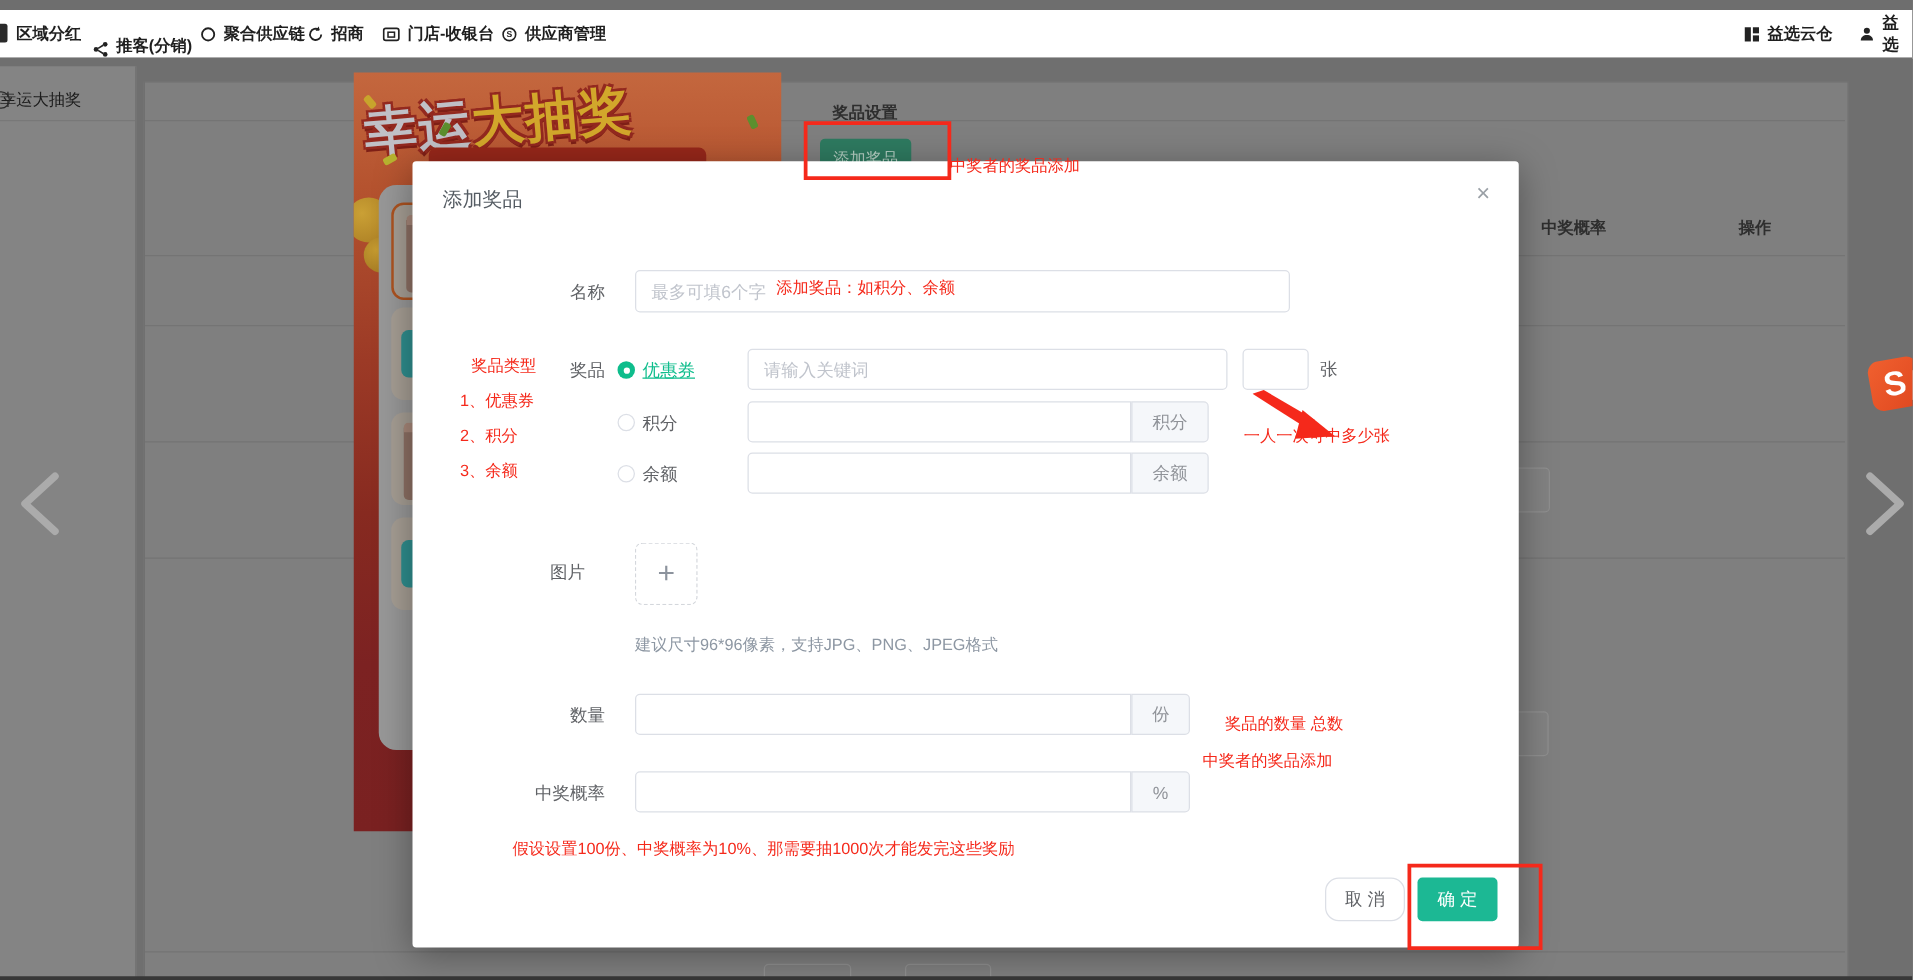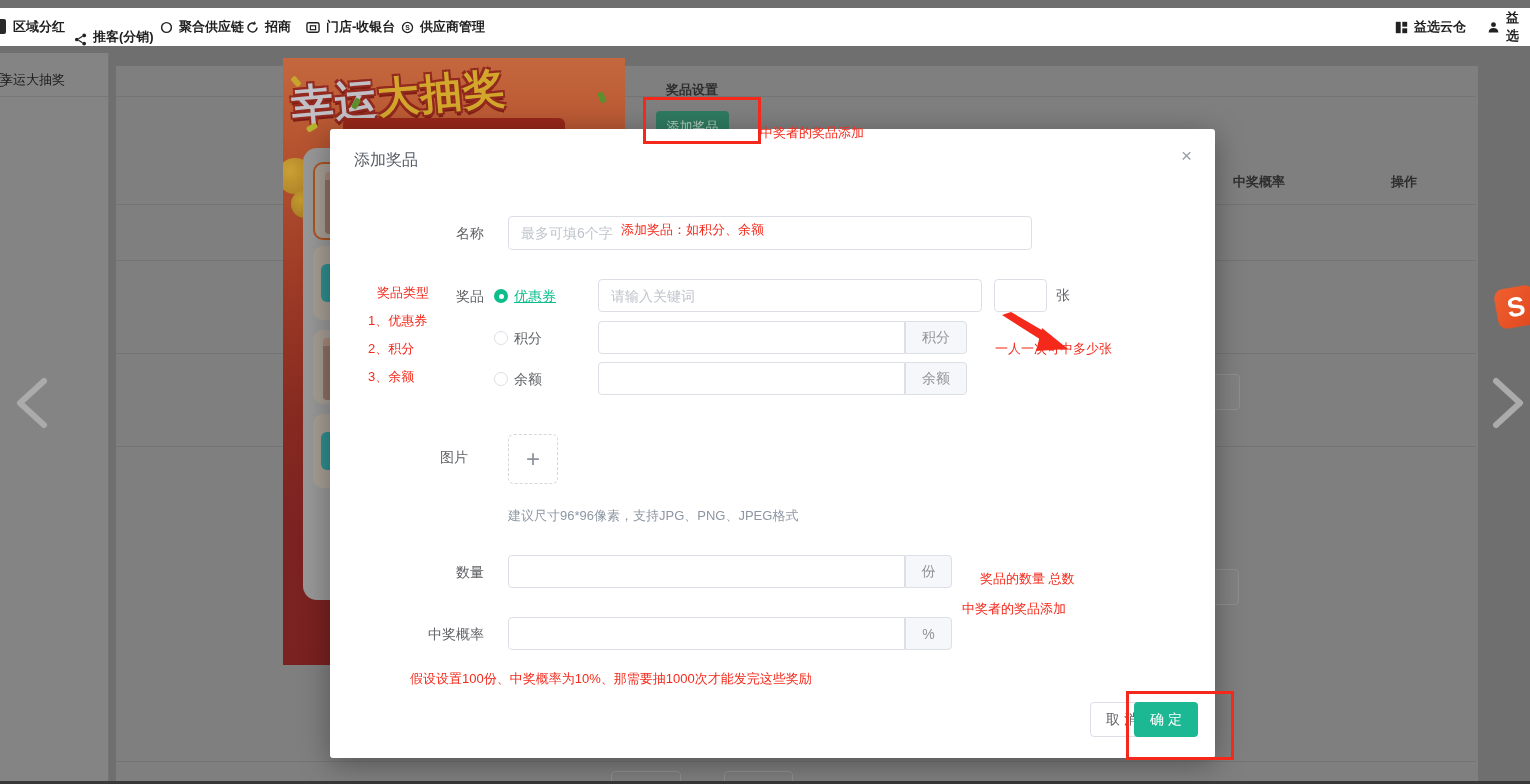--- a/index.html
+++ b/index.html
@@ -241,21 +241,21 @@
   <div class="abs hint" style="left:178px;top:378px;">建议尺寸96*96像素，支持JPG、PNG、JPEG格式</div>
 
   <div class="abs mlabel" style="left:60px;top:435px;">数量</div>
   <input class="abs minput grouped" style="left: 178px; top: 426px; width: 397px;">
   <div class="abs suffix" style="left:575px;top:426px;width:47px;">份</div>
 
   <div class="abs mlabel" style="left:60px;top:497px;">中奖概率</div>
   <input class="abs minput grouped" style="left: 178px; top: 488px; width: 397px;">
   <div class="abs suffix" style="left:575px;top:488px;width:47px;">%</div>
 
-  <div class="abs btn-cancel" style="left:760px;top:573px;">
+  <div class="abs btn-cancel" style="left:730px;top:573px;border-radius:11px;">
     <span>取 消</span>
   </div>
   <div class="abs btn-ok" style="left:804px;top:573px;">
     <span>确 定</span>
   </div>
 </div>
 
 <div class="abs redbox" style="left:643px;top:97px;width:112px;height:41px;"></div>
 <div class="abs ann" style="left:760px;top:124px;">中奖者的奖品添加</div>
 <div class="abs ann" style="left:621px;top:221px;">添加奖品：如积分、余额</div>

